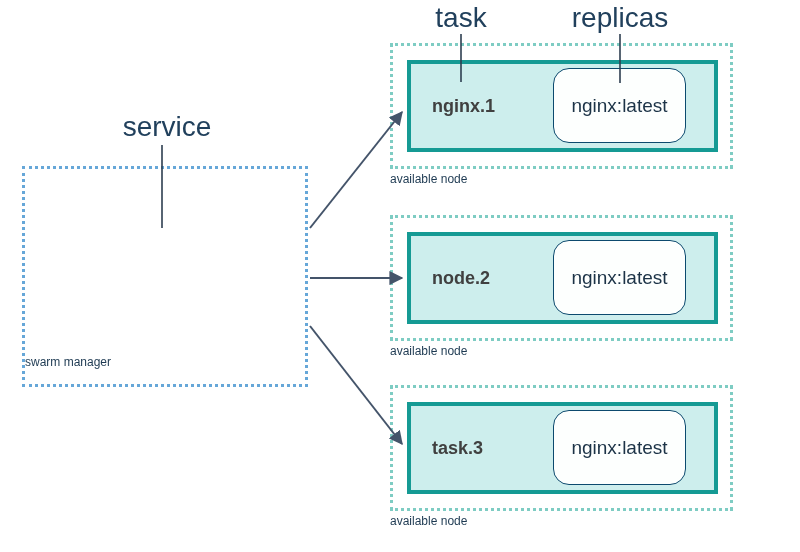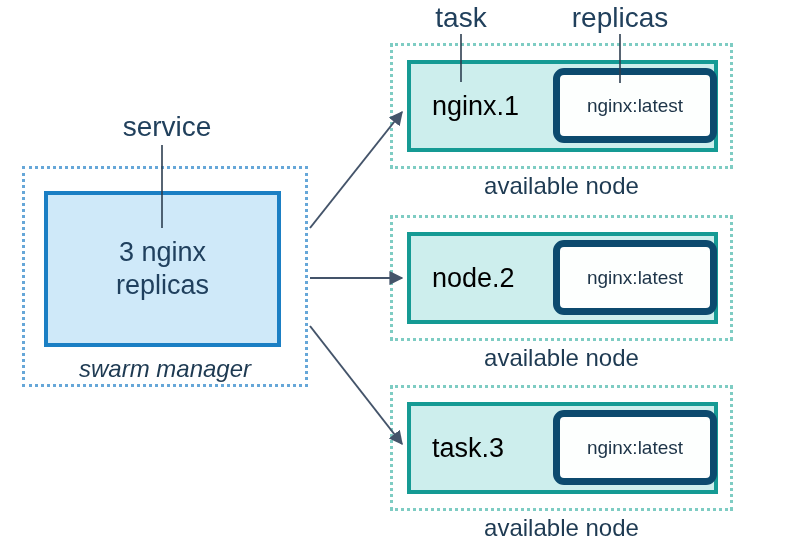--- a/index.html
+++ b/index.html
@@ -18,59 +18,56 @@
   }
   .service-box{
     position:absolute;left:19px;top:22px;width:237px;height:156px;
     background:#cfe9f9;border:4px solid #1b7fc4;box-sizing:border-box;
     display:flex;align-items:center;justify-content:center;
   }
   .service-box span{
     display:block;max-width:150px;text-align:center;
     font-size:27px;line-height:1.22;color:#20405e;
   }
-  .caption{font-size:24px;color:#1e3a52;text-align:center;}
-  .manager-caption{position:absolute;left:0;right:0;top:186px;font-style:italic;}
+  .caption{font-size:12px;color:#1e3a52;}
+  .manager-caption{position:absolute;left:0;right:0;top:186px;}
 
   .node{position:absolute;left:390px;width:343px;}
   .node-1{top:43px;}
   .node-2{top:215px;}
   .node-3{top:385px;}
   .node-dashed{
     position:relative;height:126px;border:3px dotted #7eccc3;box-sizing:border-box;
   }
   .task-box{
     position:absolute;left:14px;top:14px;width:311px;height:92px;
     background:#cdeeed;border:4px solid #159a94;box-sizing:border-box;
     display:flex;align-items:center;
   }
-  .task-name{margin-left:21px;font-size:27px;color:#000000;}
+  .task-name{margin-left:21px;font-size:18px;color:#404040;font-weight:bold;}
   .container-box{
-    position:absolute;left:142px;top:4px;width:164px;height:75px;
-    background:#fdfffe;border:7px solid #0c4a6e;border-radius:11px;box-sizing:border-box;
+    position:absolute;left:142px;top:4px;width:133px;height:75px;
+    background:#fdfffe;border:1px solid #0c4a6e;border-radius:16px;box-sizing:border-box;
     display:flex;align-items:center;justify-content:center;
   }
   .container-box span{font-size:19px;color:#1c3347;}
   .node .caption{margin-top:3px;}
 
   .overlay{position:absolute;left:0;top:0;pointer-events:none;}
 </style>
 </head>
 <body>
 
 <div class="stage">
 
   <div class="lbl lbl-service">service</div>
   <div class="lbl lbl-task">task</div>
   <div class="lbl lbl-container">replicas</div>
 
   <div class="manager-dashed">
-    <div class="service-box">
-      <span>3 nginx replicas</span>
-    </div>
     <div class="caption manager-caption">swarm manager</div>
   </div>
 
   <div class="node node-1">
     <div class="node-dashed">
       <div class="task-box">
         <span class="task-name">nginx.1</span>
         <div class="container-box">
           <span>nginx:latest</span>
         </div>

